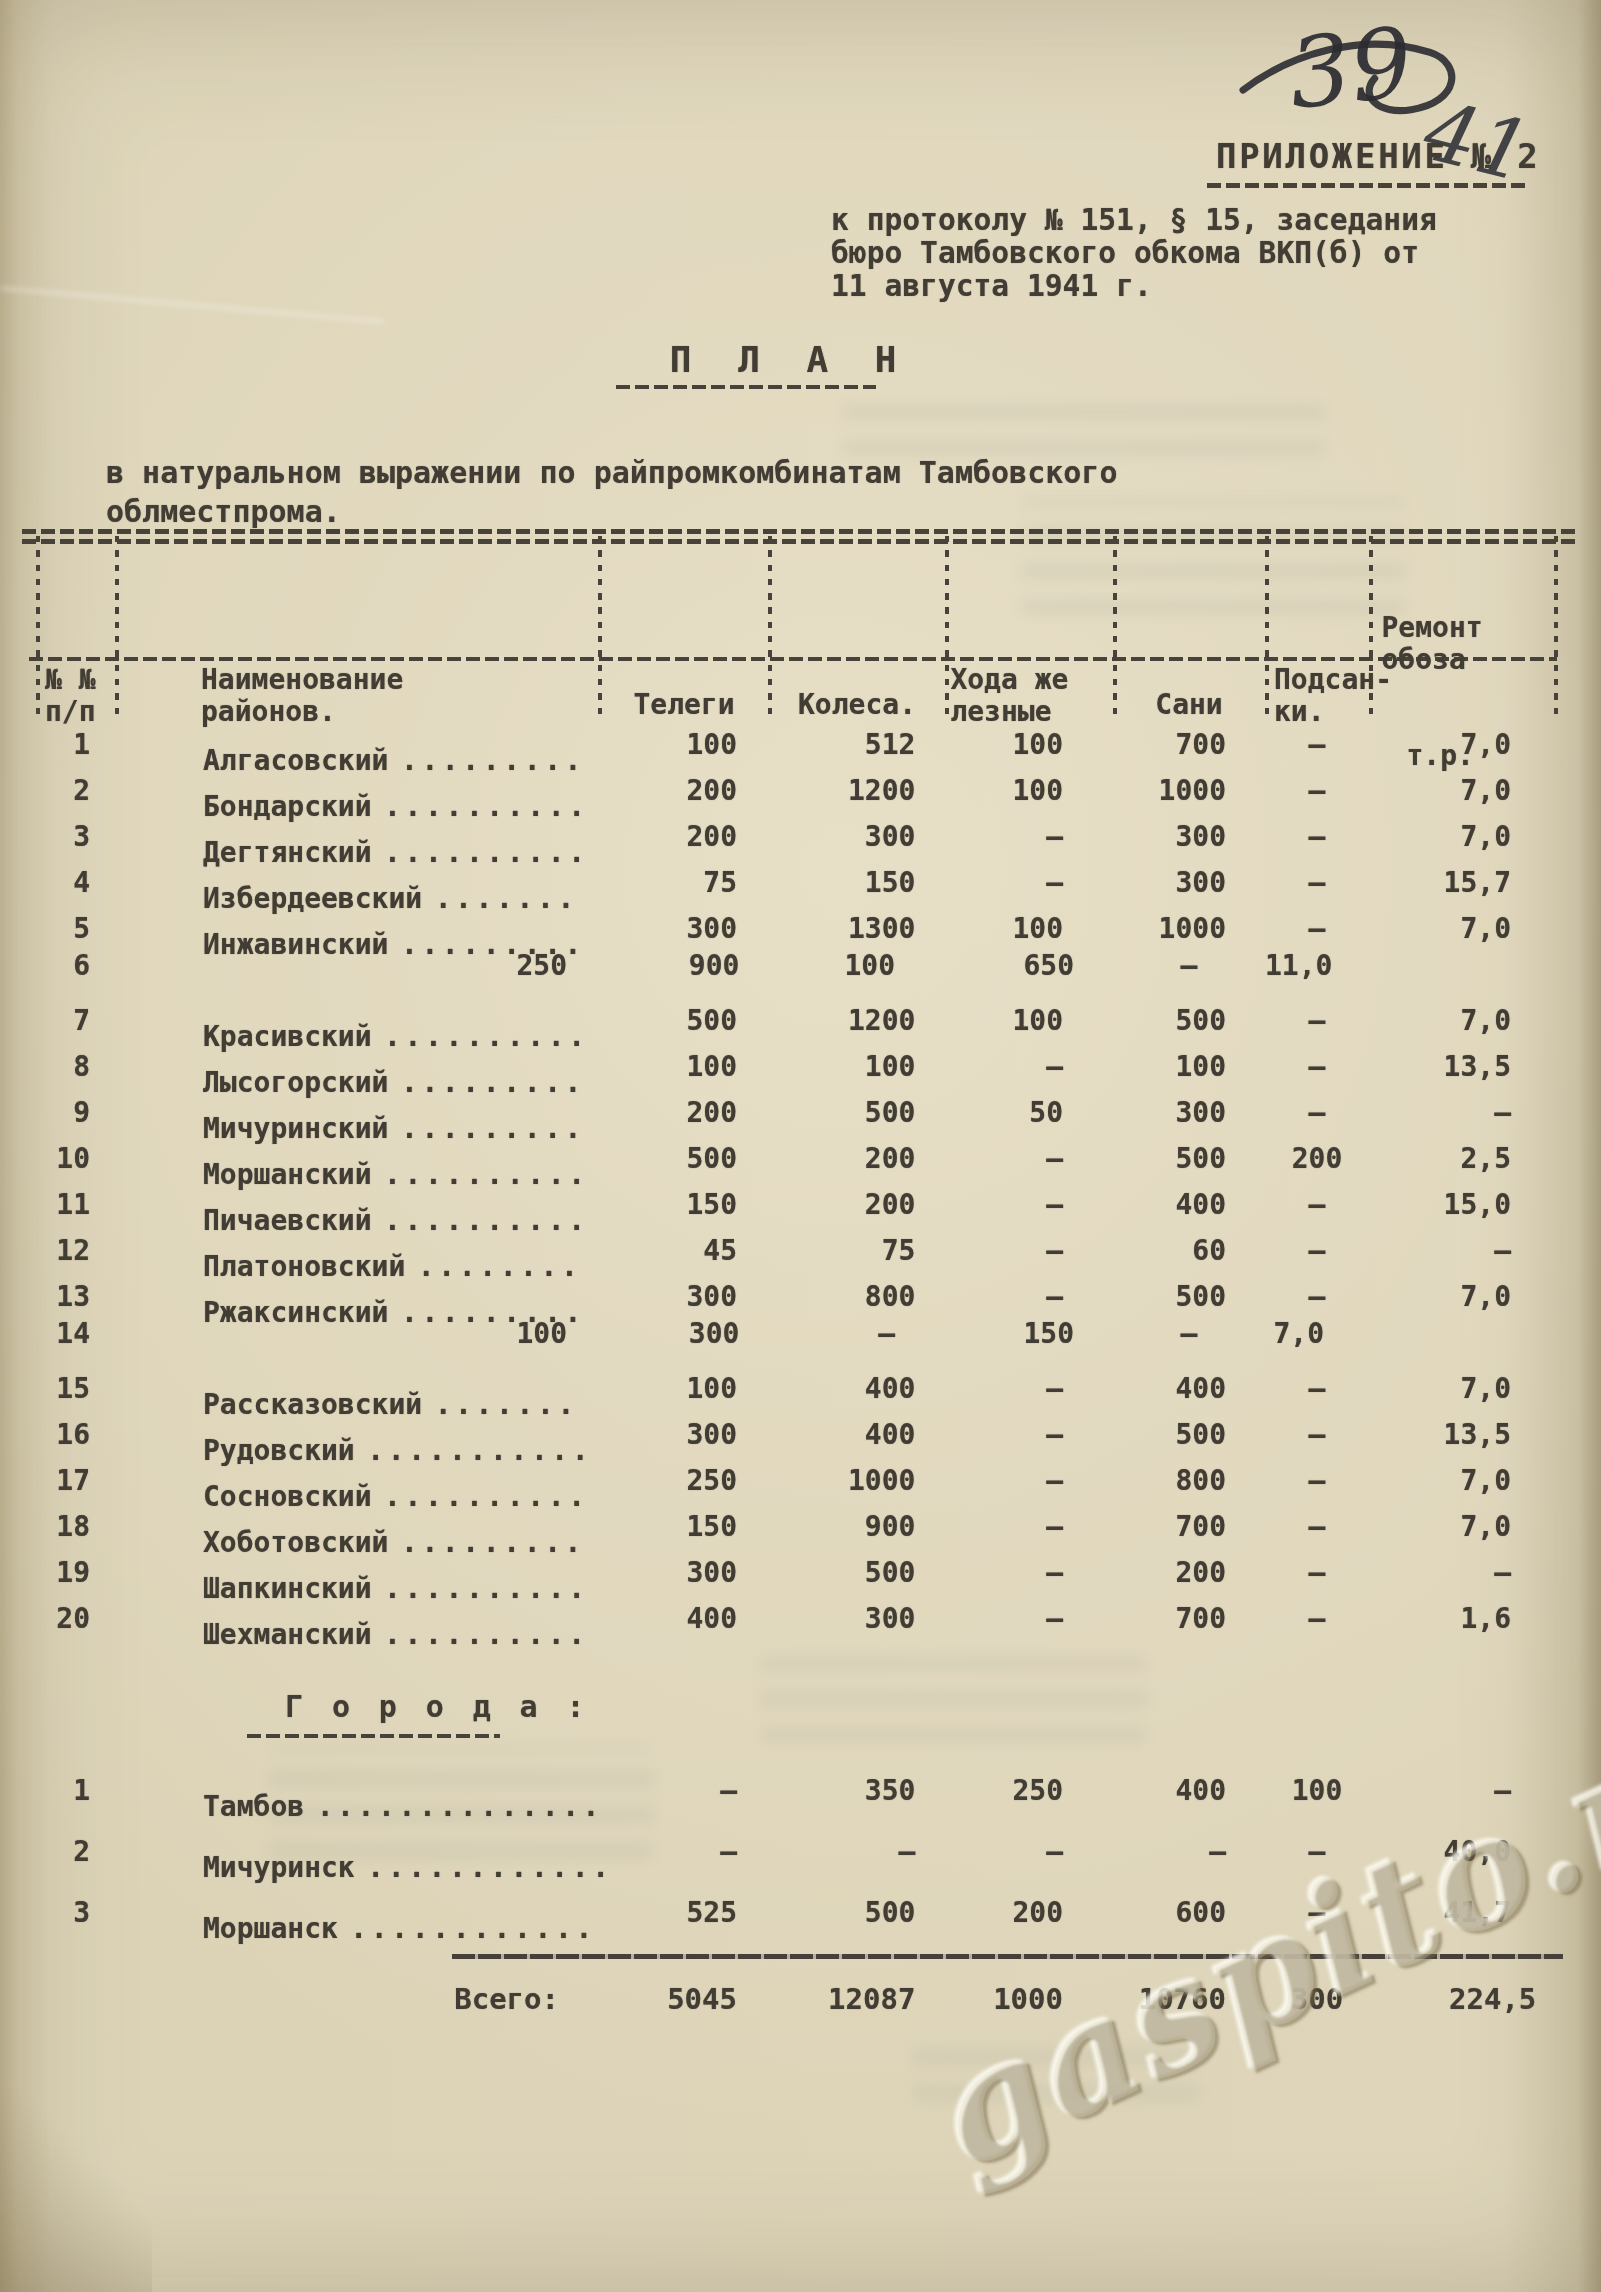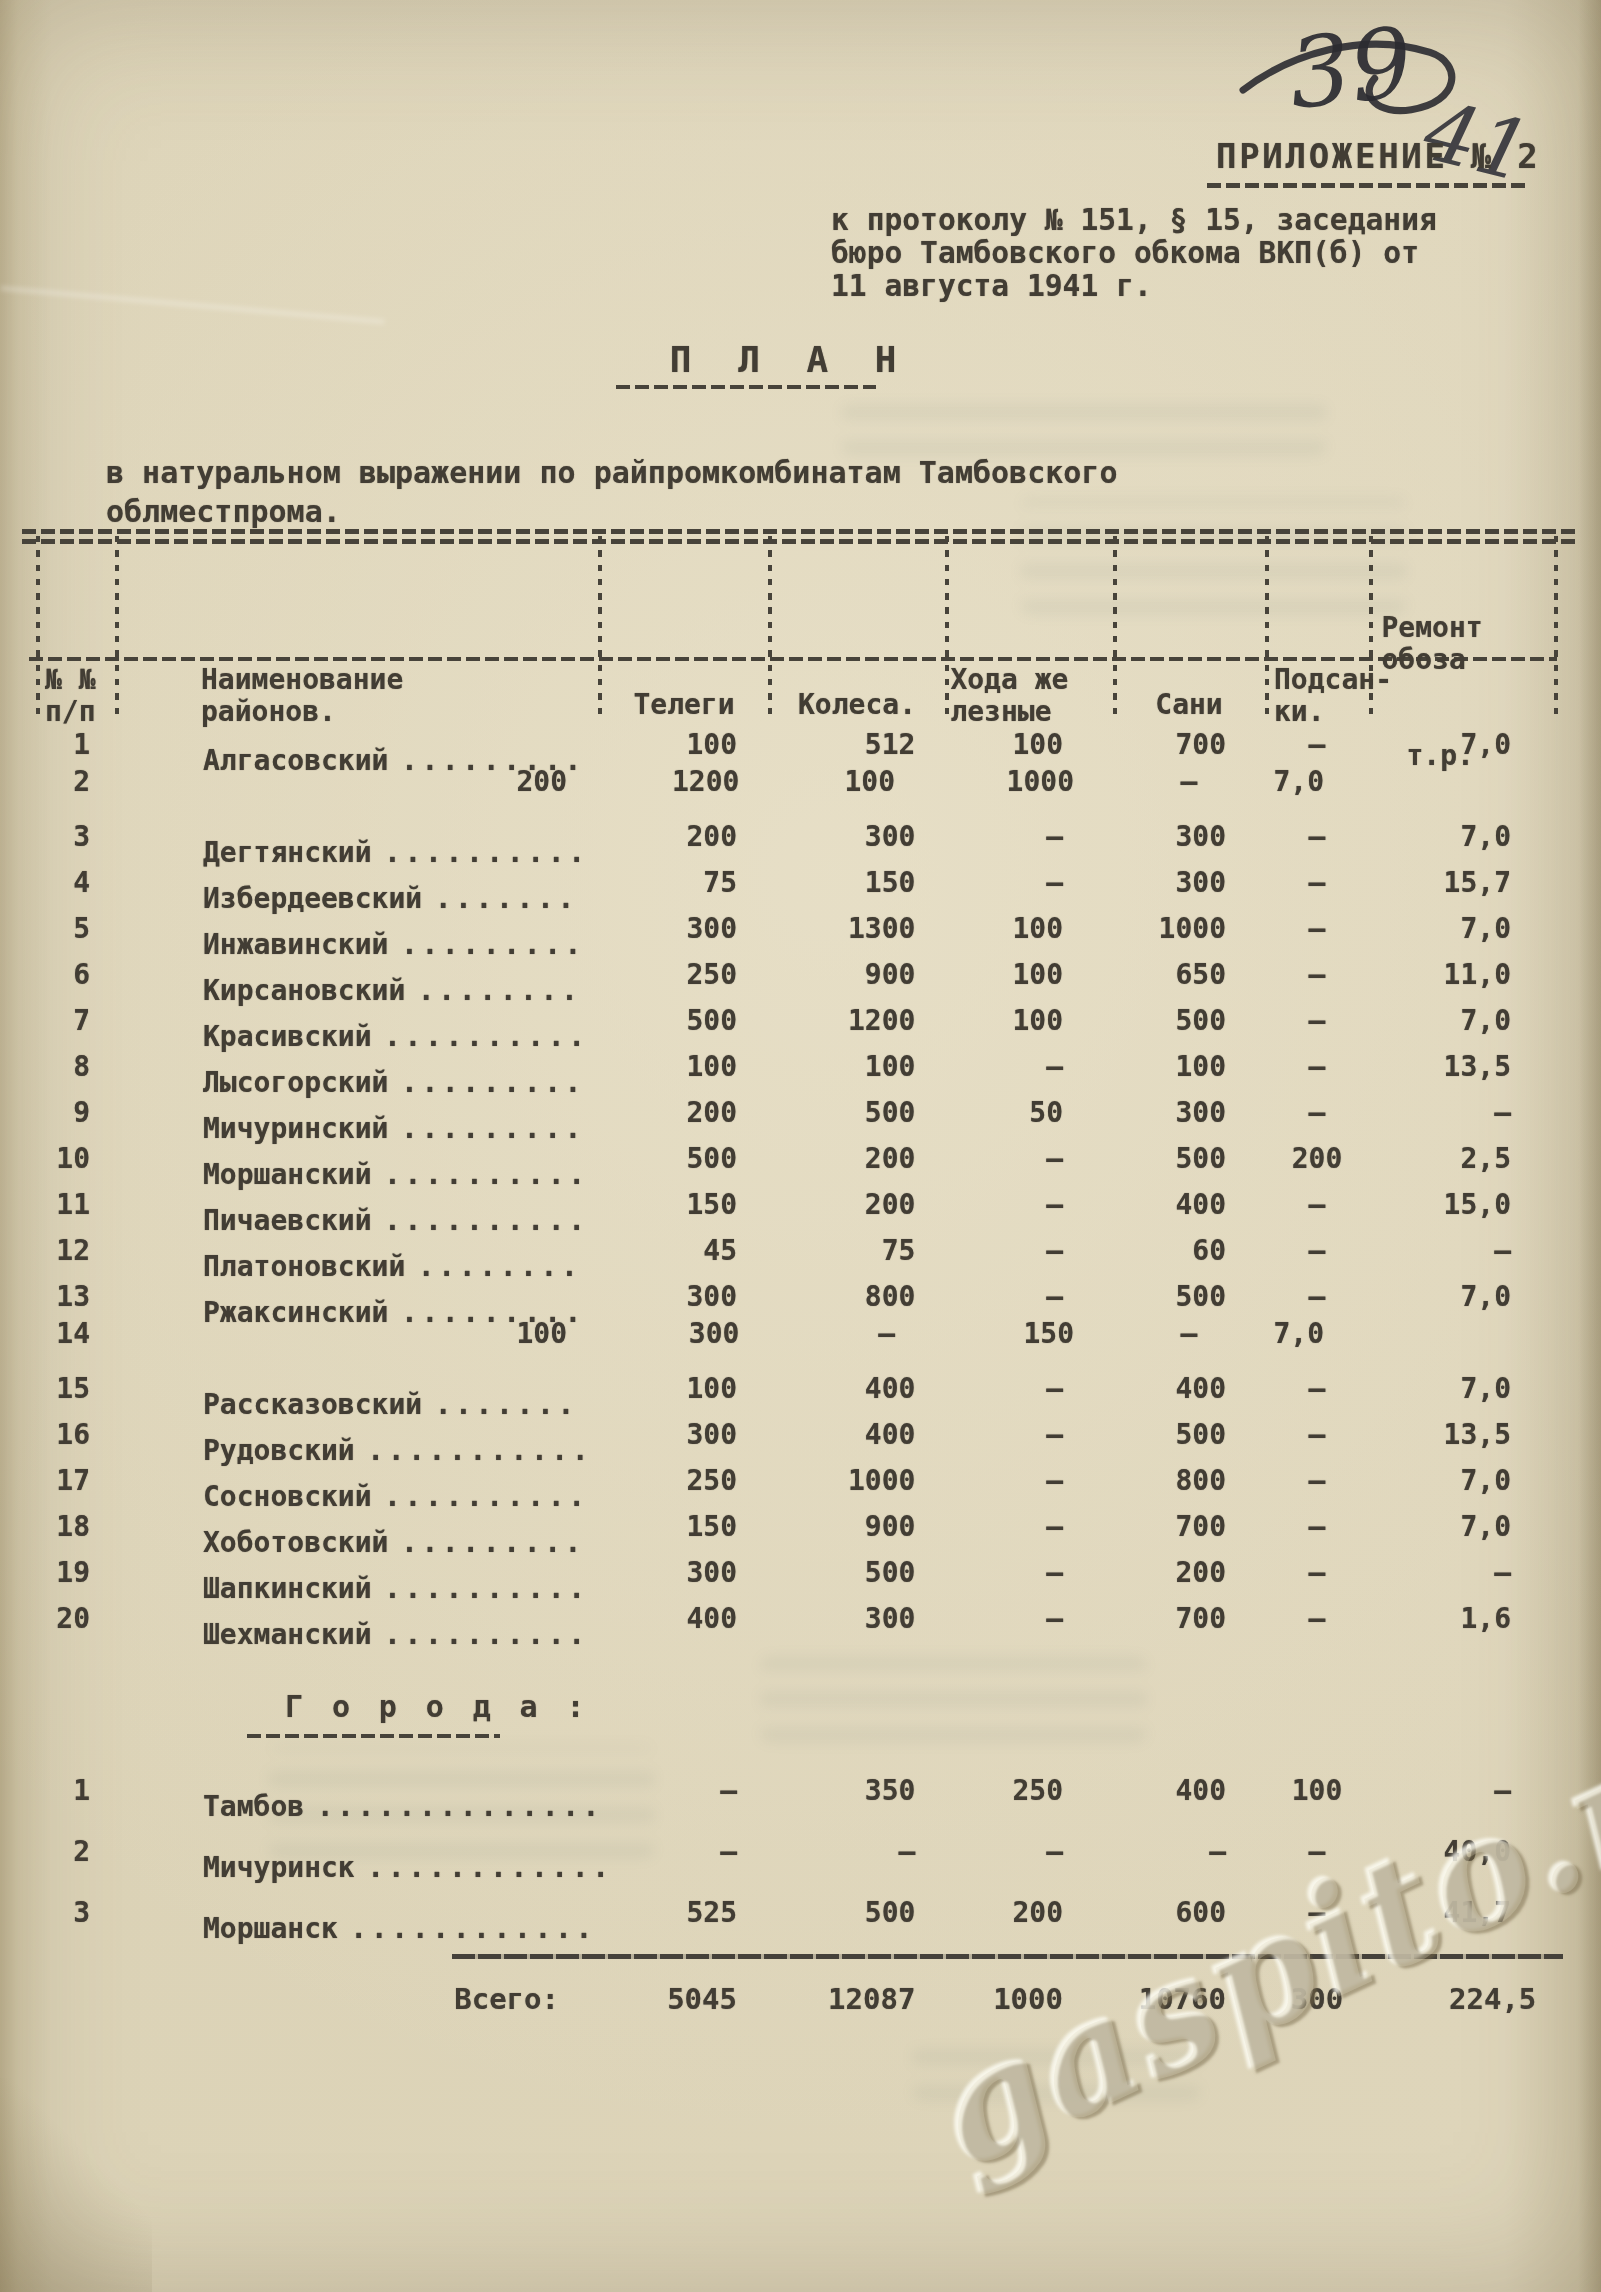--- a/index.html
+++ b/index.html
@@ -172,20 +172,21 @@
         <div class="c-telegi">100</div>
         <div class="c-kolesa">512</div>
         <div class="c-khoda">100</div>
         <div class="c-sani">700</div>
         <div class="c-podsanki">–</div>
         <div class="c-remont">7,0</div>
       </div>
 
       <div class="grid-row">
         <div class="c-num">2</div>
+        <div class="c-name"><span>Бондарский</span><span class="dots">..........</span></div>
         <div class="c-telegi">200</div>
         <div class="c-kolesa">1200</div>
         <div class="c-khoda">100</div>
         <div class="c-sani">1000</div>
         <div class="c-podsanki">–</div>
         <div class="c-remont">7,0</div>
       </div>
 
       <div class="grid-row">
         <div class="c-num">3</div>
@@ -215,21 +216,20 @@
         <div class="c-telegi">300</div>
         <div class="c-kolesa">1300</div>
         <div class="c-khoda">100</div>
         <div class="c-sani">1000</div>
         <div class="c-podsanki">–</div>
         <div class="c-remont">7,0</div>
       </div>
 
       <div class="grid-row">
         <div class="c-num">6</div>
-        <div class="c-name"><span>Кирсановский</span><span class="dots">........</span></div>
         <div class="c-telegi">250</div>
         <div class="c-kolesa">900</div>
         <div class="c-khoda">100</div>
         <div class="c-sani">650</div>
         <div class="c-podsanki">–</div>
         <div class="c-remont">11,0</div>
       </div>
 
       <div class="grid-row">
         <div class="c-num">7</div>

